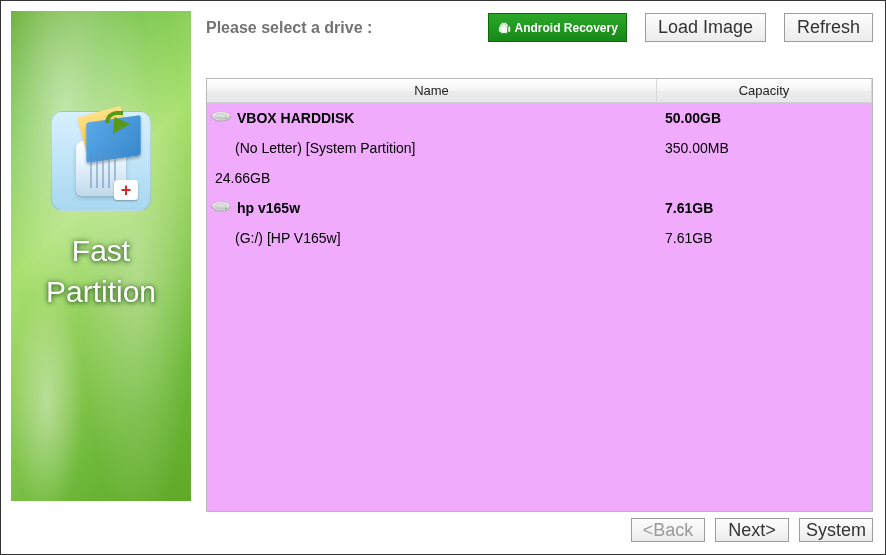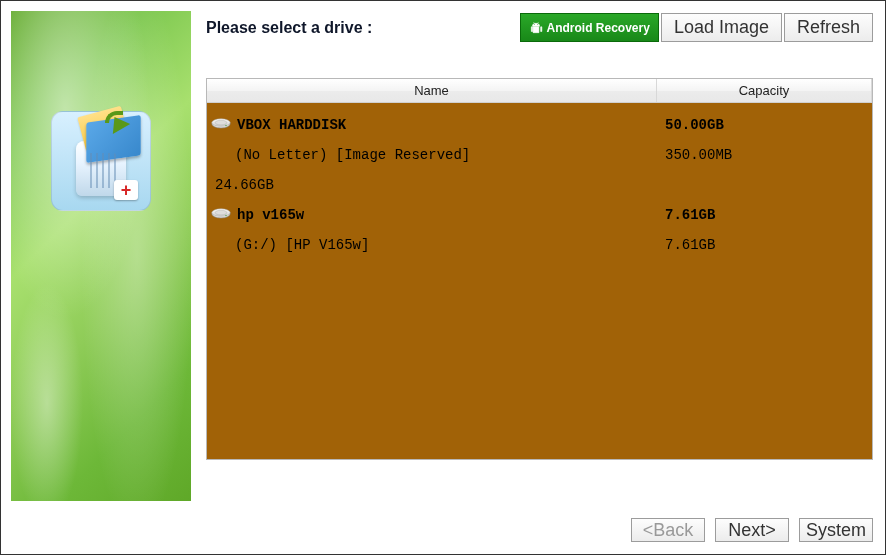--- a/index.html
+++ b/index.html
@@ -141,25 +141,25 @@
 }
 .header-row {
   display: flex;
   align-items: center;
   justify-content: space-between;
   margin-bottom: 12px;
 }
 .header-title {
   font-size: 16px;
   font-weight: bold;
-  color: #0f172a;
+  color: #737373;
 }
 .header-buttons {
   display: flex;
-  gap: 2px;
+  gap: 18px;
 }
 .btn-android {
   background: linear-gradient(to bottom, #2aa828, #188818);
   color: #fff;
   border: 1px solid #0a6a0a;
   padding: 3px 8px;
   font-size: 12px;
   font-weight: bold;
   cursor: pointer;
   display: flex;
@@ -175,46 +175,45 @@
   background: linear-gradient(to bottom, #fdfdfd, #ececec);
   border: 1px solid #9c9c9c;
   padding: 3px 12px;
   font-size: 18px;
   cursor: pointer;
   color: #333;
 }
 .btn-std:disabled { color: #999; }
 .table-container {
   border: 1px solid #b8b8b8;
-  height: 382px;
-  background: #a16207;
+  height: 434px;
+  background: #f0abfc;
   margin-top: 36px;
 }
 .table-header {
   display: flex;
   background: linear-gradient(to bottom, #fff, #f4f4f4 50%, #ececec 50%, #e8e8e8);
   border-bottom: 1px solid #d0d0d0;
   height: 24px;
 }
 .th {
   padding: 4px 8px;
   font-size: 13px;
   text-align: center;
   color: #222;
   border-right: 1px solid #d8d8d8;
 }
 .th-name { flex: 0 0 450px; }
 .th-cap { flex: 1; }
 .table-body { font-size: 14px; }
 .row {
   display: flex;
-  align-items: flex-end;
+  align-items: center;
   height: 30px;
   cursor: pointer;
-  font-family: Liberation Mono, monospace;
 }
 .cell-name {
   flex: 0 0 450px;
   display: flex;
   align-items: center;
   padding-left: 4px;
 }
 .cell-cap {
   flex: 1;
   padding-left: 8px;
@@ -248,20 +247,22 @@
   <div class="sidebar-icon">
     <div class="trash-bin">
       <div class="paper"></div>
       <div class="folder"></div>
       <div class="arrow"></div>
       <div class="trash-lines"></div>
       <div class="cross-badge">+</div>
     </div>
   </div>
   <div class="sidebar-title">
+    <div>Fast</div>
+    <div>Partition</div>
   </div>
 </div>
 
 <div class="main">
   <div class="header-row">
     <div class="header-title">Please select a drive :</div>
     <div class="header-buttons">
       <button class="btn-android">
         <span class="android-icon">
           <svg viewBox="0 0 24 24" fill="#fff">
@@ -296,21 +297,21 @@
                     <stop offset="1" stop-color="#ccc"></stop>
                   </linearGradient>
                 </defs>
               </svg></span>
             <span>VBOX HARDDISK</span>
           </div>
           <div class="cell-cap">50.00GB</div>
         </div>
         <div class="row part-row">
           <div class="cell-name">
-            <span>(No Letter) [Image Reserved]</span>
+            <span>(No Letter) [System Partition]</span>
           </div>
           <div class="cell-cap">350.00MB</div>
         </div>
         <div class="row part-row">
           <div class="cell-cap">24.66GB</div>
         </div>
         <div class="row drive-row">
           <div class="cell-name">
             <span class="drive-icon"><svg viewBox="0 0 24 16">
                 <ellipse cx="12" cy="7" rx="11" ry="5" fill="#e8e8e8" stroke="#888" stroke-width="0.8"></ellipse>

